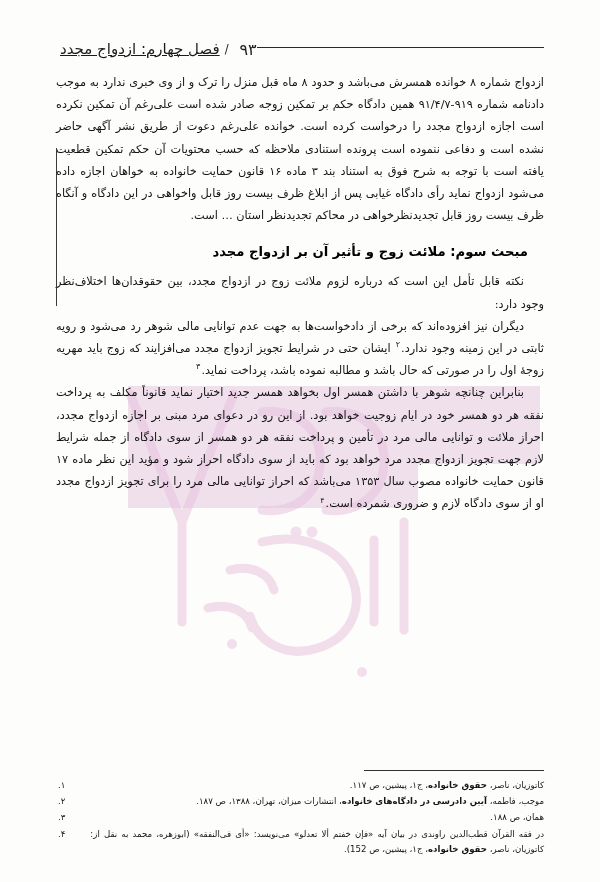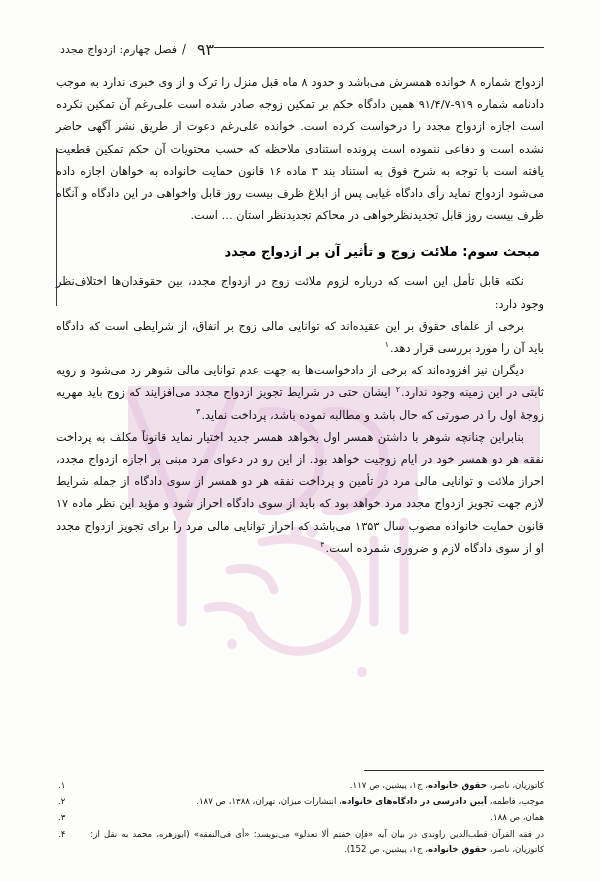--- a/index.html
+++ b/index.html
@@ -26,25 +26,26 @@
     top: 38px;
     right: 56px;
     left: 56px;
     height: 22px;
     display: flex;
     flex-direction: row-reverse;
     align-items: center;
     gap: 0px;
   }
   .header-title {
-    font-size: 11px;
+    font-size: 15px;
     color: #1b1b1b;
     white-space: nowrap;
     letter-spacing: 0px;
     padding-left: 4px;
+    text-decoration: underline;
   }
   .header-sep {
     font-size: 11.5px;
     color: #1b1b1b;
     padding: 0 5px;
   }
   .header-page {
     font-size: 16px;
     color: #1b1b1b;
     padding-left: 6px;
@@ -99,21 +100,21 @@
     position: absolute;
     left: 0px;
     top: 76px;
     width: 0;
     height: 158px;
     border-left: 1.1px solid #3a3a3a;
     z-index: 4;
   }
 
   h2.section-heading {
-    margin: 14px 4px 8px 0;
+    margin: 14px 16px 8px 0;
     font-size: 13.2px;
     font-weight: bold;
     color: #000000;
     text-align: right;
     line-height: 22px;
     position: relative;
     z-index: 3;
   }
 
   sup.fn {
@@ -197,21 +198,20 @@
   <div class="content">
 
     <span class="marker-rule"></span>
 
     <p class="para noindent">ازدواج شماره ۸ خوانده همسرش می‌باشد و حدود ۸ ماه قبل منزل را ترک و از وی خبری ندارد به موجب دادنامه شماره ۹۱۹-۹۱/۴/۷ همین دادگاه حکم بر تمکین زوجه صادر شده است علی‌رغم آن تمکین نکرده است اجازه ازدواج مجدد را درخواست کرده است. خوانده علی‌رغم دعوت از طریق نشر آگهی حاضر نشده است و دفاعی ننموده است پرونده استنادی ملاحظه که حسب محتویات آن حکم تمکین قطعیت یافته است با توجه به شرح فوق به استناد بند ۳ ماده ۱۶ قانون حمایت خانواده به خواهان اجازه داده می‌شود ازدواج نماید رأی دادگاه غیابی پس از ابلاغ ظرف بیست روز قابل واخواهی در این دادگاه و آنگاه ظرف بیست روز قابل تجدیدنظرخواهی در محاکم تجدیدنظر استان … است.</p>
 
     <h2 class="section-heading">مبحث سوم: ملائت زوج و تأثیر آن بر ازدواج مجدد</h2>
 
     <p class="para">نکته قابل تأمل این است که درباره لزوم ملائت زوج در ازدواج مجدد، بین حقوقدان‌ها اختلاف‌نظر وجود دارد:</p>
 
-    <p class="para"><span>برخی از علمای حقوق بر این عقیده‌اند که توانایی مالی زوج بر انفاق، از شرایطی است که دادگاه باید آن را مورد بررسی قرار دهد.</span><sup class="fn">۱</sup></p>
 
     <p class="para"><span>دیگران نیز افزوده‌اند که برخی از دادخواست‌ها به جهت عدم توانایی مالی شوهر رد می‌شود و رویه ثابتی در این زمینه وجود ندارد.</span><sup class="fn">۲</sup><span> ایشان حتی در شرایط تجویز ازدواج مجدد می‌افزایند که زوج باید مهریه زوجهٔ اول را در صورتی که حال باشد و مطالبه نموده باشد، پرداخت نماید.</span><sup class="fn">۳</sup></p>
 
 
     <p class="para"><span>بنابراین چنانچه شوهر با داشتن همسر اول بخواهد همسر جدید اختیار نماید قانوناً مکلف به پرداخت نفقه هر دو همسر خود در ایام زوجیت خواهد بود. از این رو در دعوای مرد مبنی بر اجازه ازدواج مجدد، احراز ملائت و توانایی مالی مرد در تأمین و پرداخت نفقه هر دو همسر از سوی دادگاه از جمله شرایط لازم جهت تجویز ازدواج مجدد مرد خواهد بود که باید از سوی دادگاه احراز شود و مؤید این نظر ماده ۱۷ قانون حمایت خانواده مصوب سال ۱۳۵۳ می‌باشد که احراز توانایی مالی مرد را برای تجویز ازدواج مجدد او از سوی دادگاه لازم و ضروری شمرده است.</span><sup class="fn">۴</sup></p>
 
   </div>
 
   <div class="footnotes">
     <div class="fn-rule"></div>

